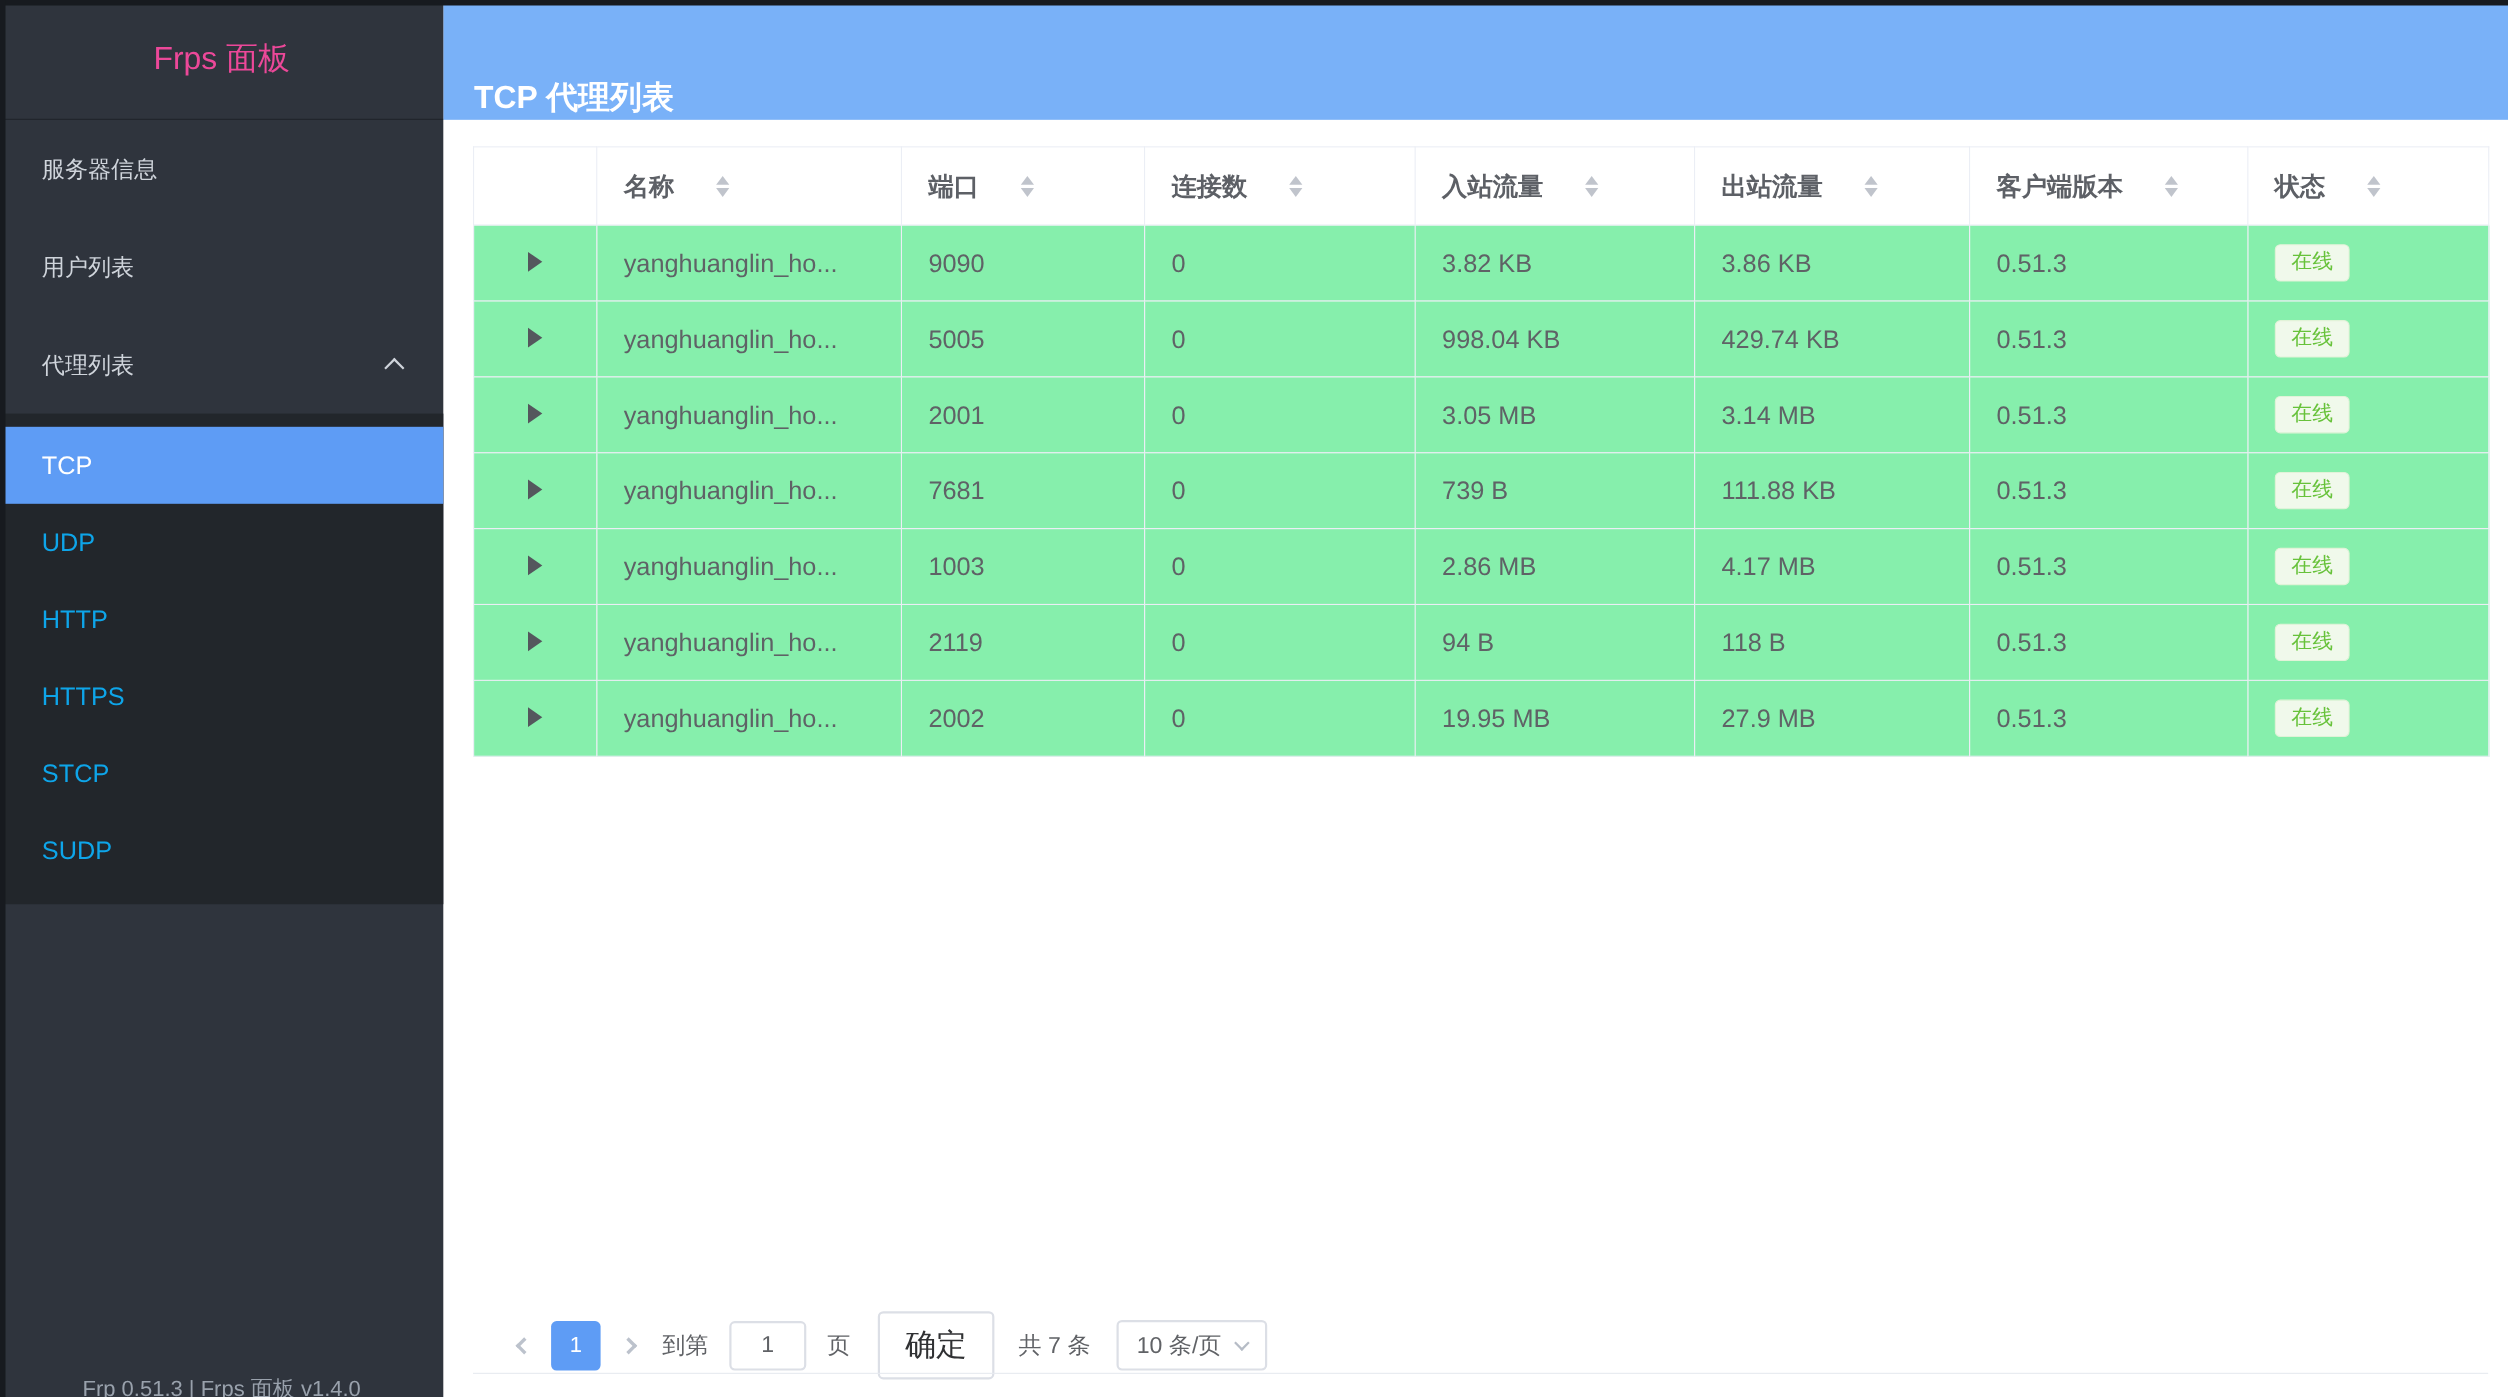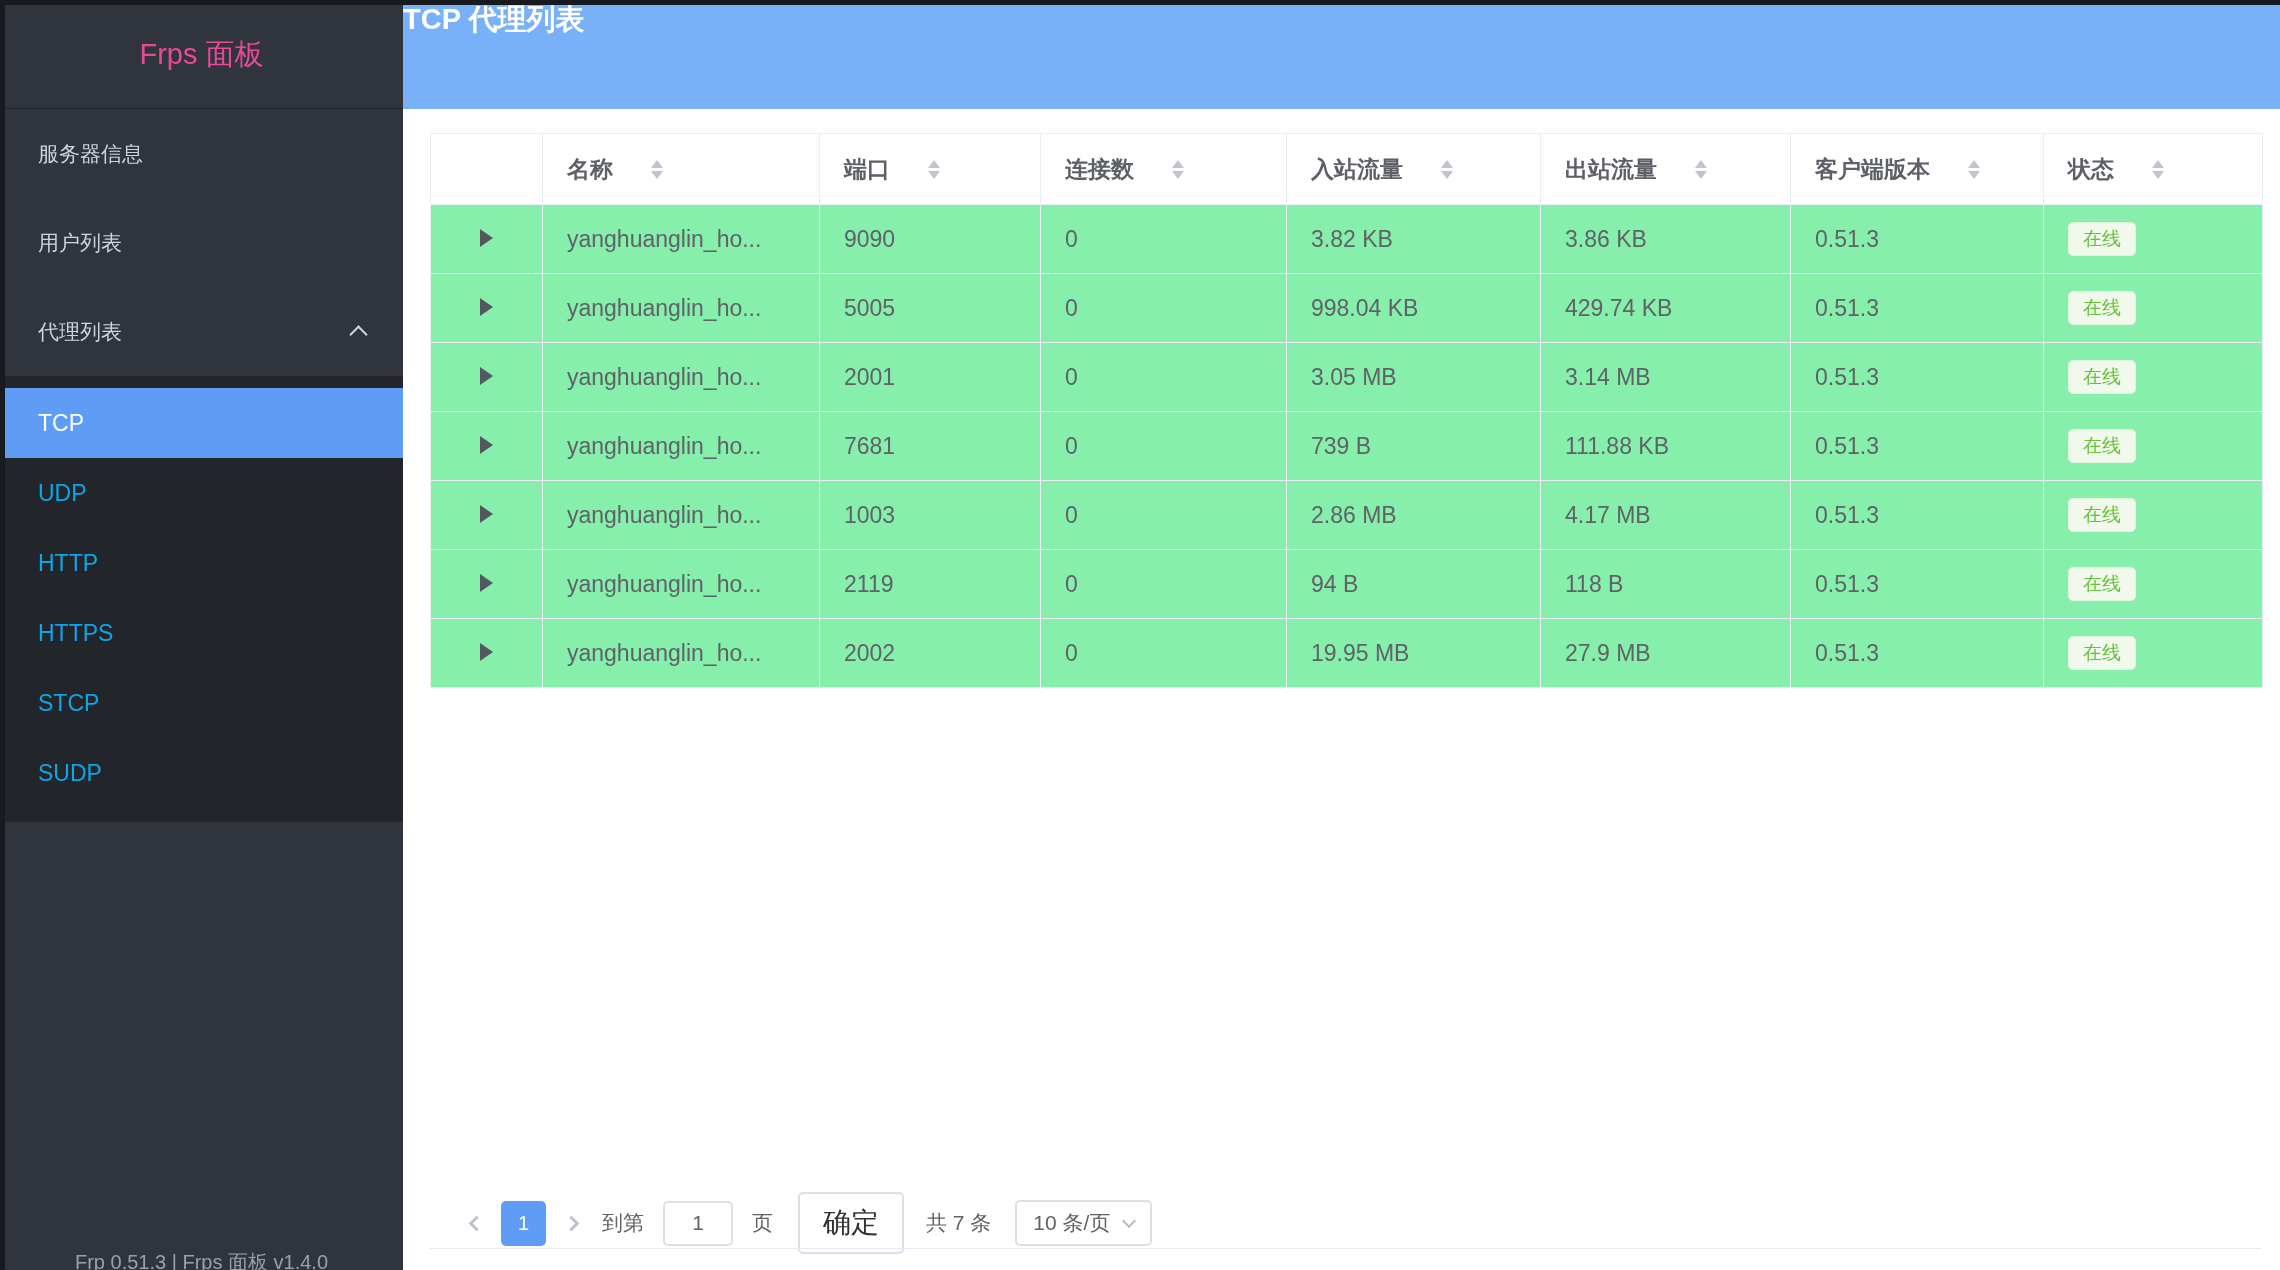--- a/index.html
+++ b/index.html
@@ -16,21 +16,21 @@
   .sidebar-title { height:109px; line-height:109px; text-align:center; color:#ec4899; font-size:29px; font-weight:500; border-bottom:1px solid rgba(0,0,0,.28); }
   .menu-item { height:89px; display:flex; align-items:center; padding:0 38px; font-size:21px; color:#cfd4db; cursor:pointer; }
   .menu-item .mi-label { flex:1; }
   .chevron-up { width:13px; height:13px; border-left:2px solid #cfd4db; border-top:2px solid #cfd4db; transform:rotate(45deg); margin-top:6px; }
   .submenu { background:#22262b; padding:12px 0 14px 0; }
   .submenu-item { height:70px; line-height:70px; padding:0 38px; font-size:23px; color:#0ea5e9; cursor:pointer; }
   .submenu-item.active { background:#5e9cf5; color:#ffffff; }
   .sidebar-footer { position:absolute; bottom:-6px; left:0; width:100%; text-align:center; font-size:20px; color:#99a1ac; }
 
   
-  .topbar { position:absolute; left:403px; top:0; right:0; height:109px; background:#79b1f8; display:flex; align-items:flex-start; color:#ffffff; font-size:29px; font-weight:700; }
+  .topbar { position:absolute; left:403px; top:0; right:0; height:109px; background:#79b1f8; display:flex; align-items:flex-end; padding-left:28px; color:#ffffff; font-size:29px; font-weight:700; }
 
   
   .content { position:absolute; left:403px; top:109px; right:0; bottom:0; background:#ffffff; }
 
   table.proxy-table { position:absolute; left:27px; top:24px; width:1832px; border-collapse:collapse; table-layout:fixed; }
   .proxy-table th, .proxy-table td { border:1px solid #ebeef5; vertical-align:middle; }
   .proxy-table thead tr { height:71px; }
   .proxy-table tbody tr { height:69px; background:#86efac; }
   .proxy-table th { font-size:23px; font-weight:700; color:#5d6066; text-align:left; padding:0 0 0 24px; }
   .th-inner { display:flex; align-items:center;gap:26px; }

